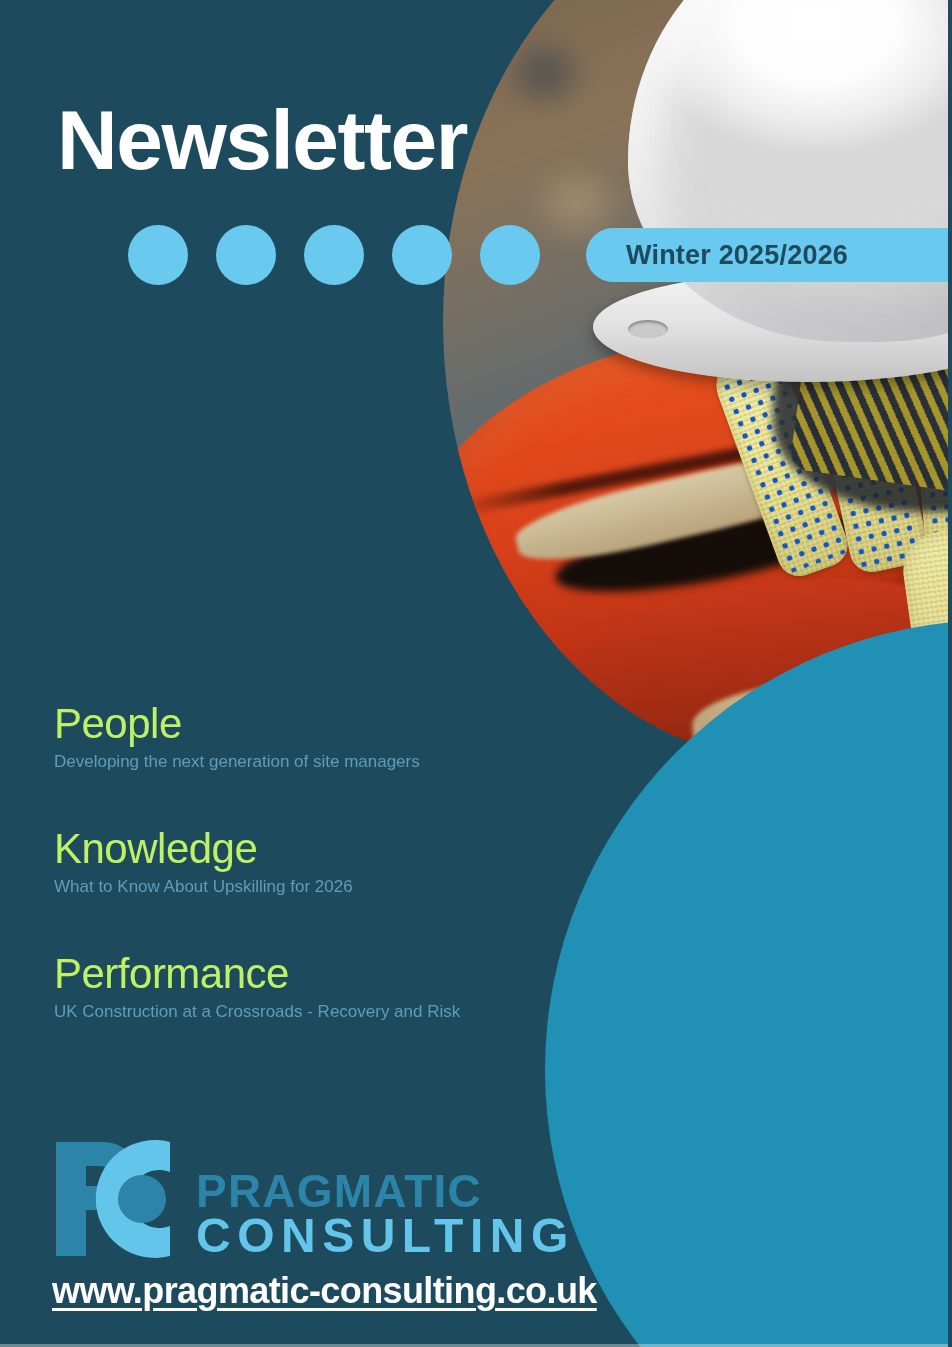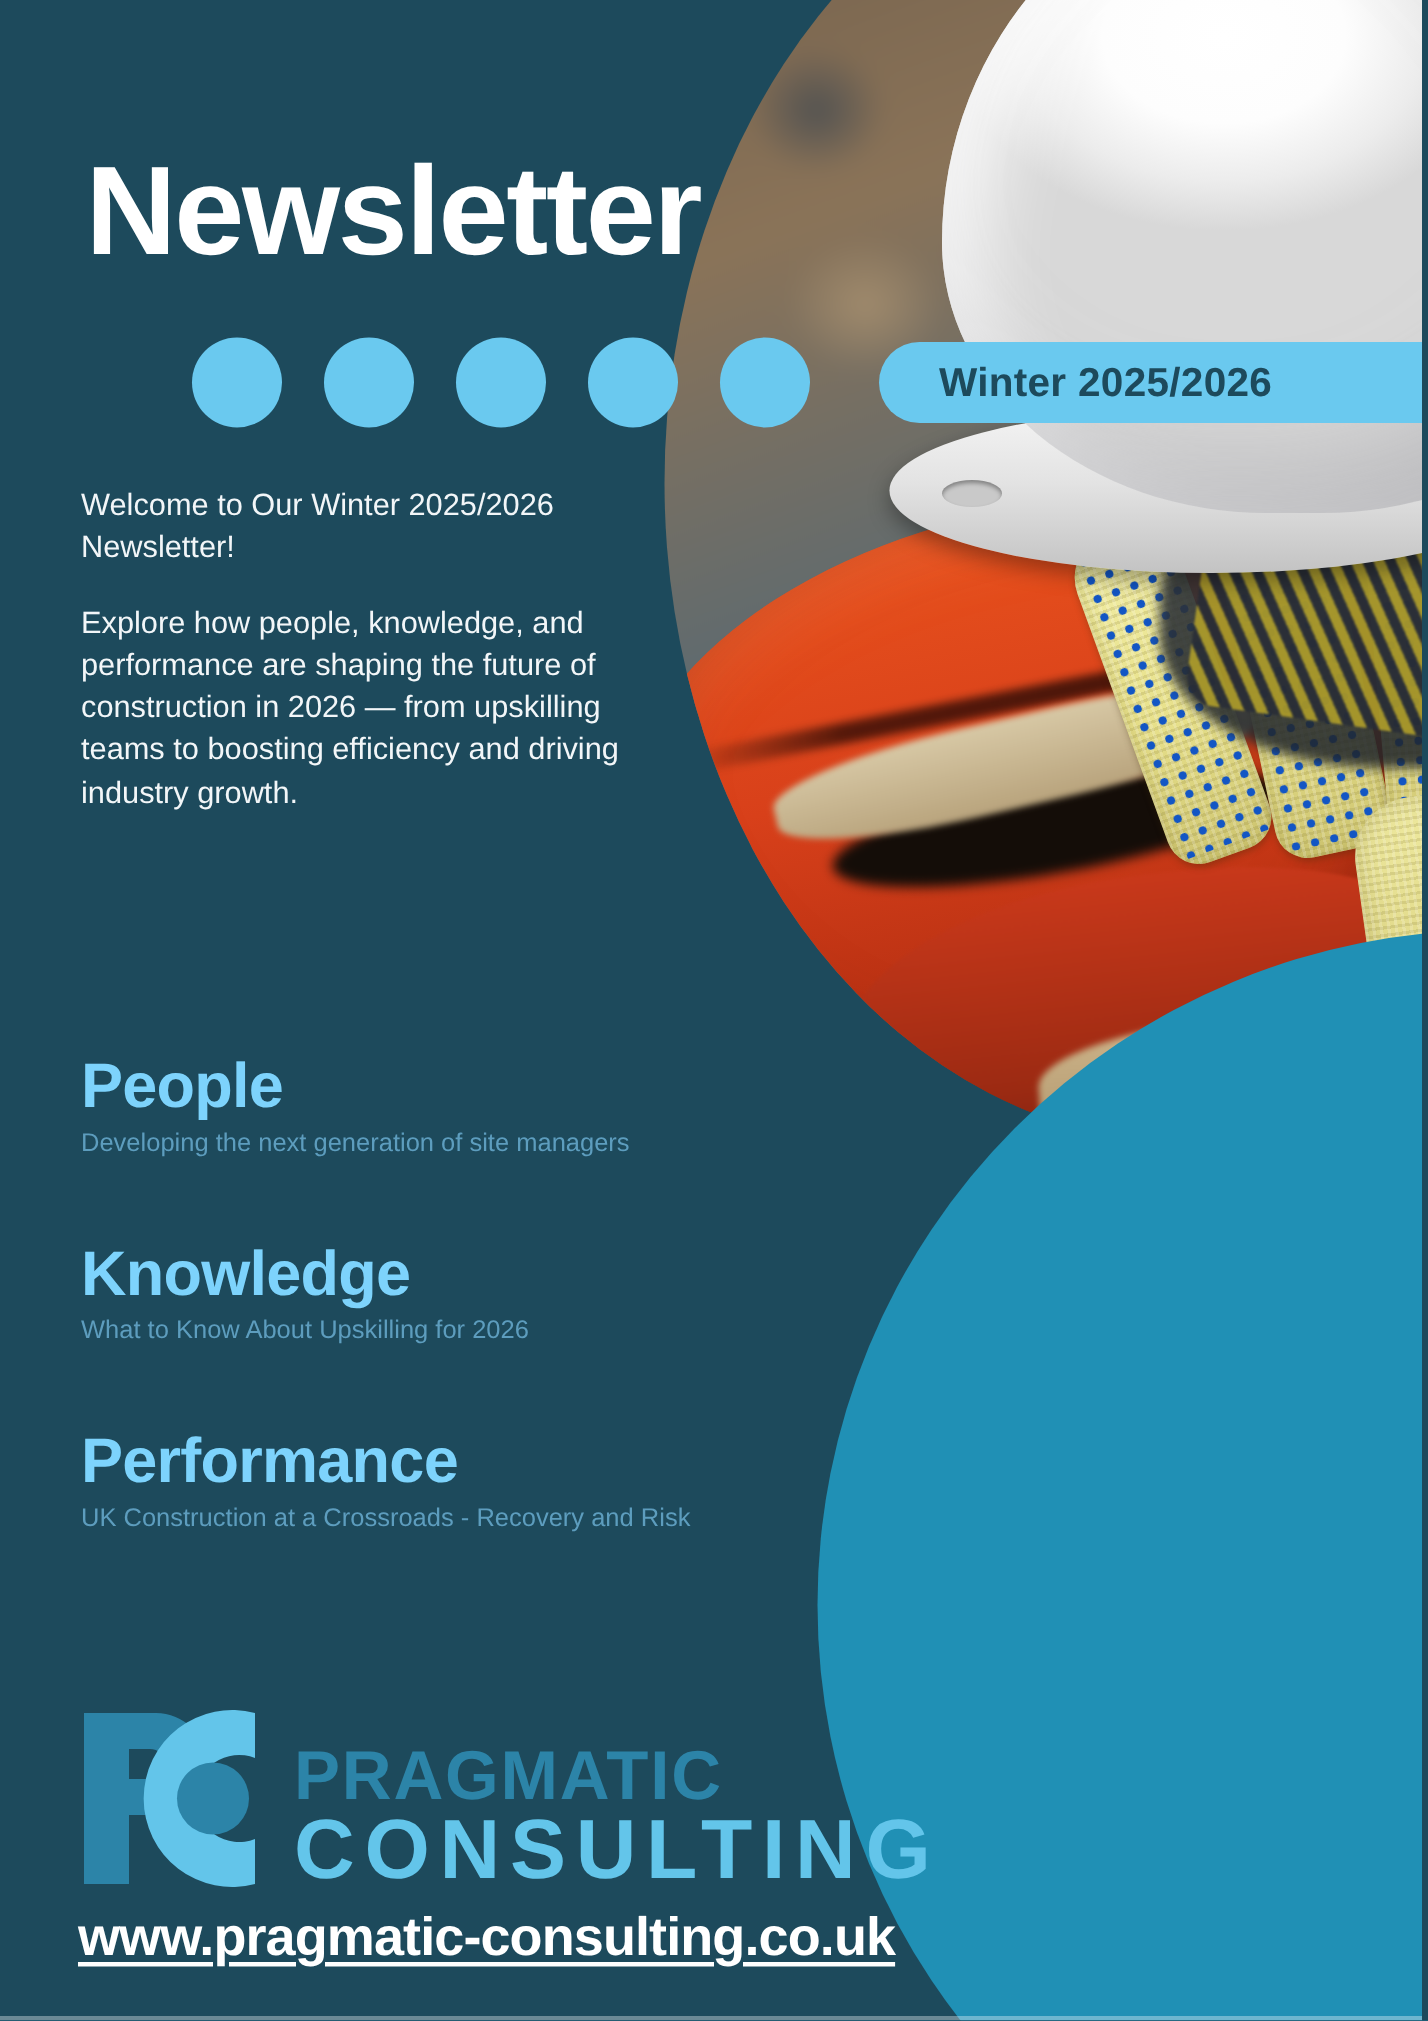--- a/index.html
+++ b/index.html
@@ -256,23 +256,23 @@
   
   .sections {
     position:absolute;
     left:54px; top:700px;
     width:520px;
     z-index:6;
   }
   .section { margin-bottom:52px; }
   .section:last-child { margin-bottom:16px; }
   .section-title {
-    color:#7dd3fc;
+    color:#bef264;
     font-size:42px;
-    font-weight:bold;
+    font-weight:normal;
     letter-spacing:-.5px;
     line-height:1.12;
   }
   .section-sub {
     color:#5d9dbe;
     font-size:17px;
     line-height:1.3;
     margin-top:4px;
   }
 
@@ -288,21 +288,21 @@
   .logo-mark { width:128px; height:122px; display:block; }
   .logo-words { display:flex; flex-direction:column; line-height:.97; }
   .logo-word-1 {
     color:#2c84a8;
     font-size:46px;
     font-weight:bold;
     letter-spacing:1.2px;
   }
   .logo-word-2 {
     color:#63c5ea;
-    font-size:56px;
+    font-size:48px;
     font-weight:bold;
     letter-spacing:6.5px;
   }
 
   
   .url {
     position:absolute;
     left:52px; top:1270px;
     z-index:8;
     color:#ffffff;
@@ -367,24 +367,20 @@
   <div class="dots">
     <span class="dot"></span>
     <span class="dot"></span>
     <span class="dot"></span>
     <span class="dot"></span>
     <span class="dot"></span>
   </div>
 
   <div class="issue-badge">Winter 2025/2026</div>
 
-  <div class="intro">
-    <p>Welcome to Our Winter 2025/2026 Newsletter!</p>
-    <p>Explore how people, knowledge, and performance are shaping the future of construction in 2026 — from upskilling teams to boosting efficiency and driving industry growth.</p>
-  </div>
 
   <div class="sections">
     <div class="section">
       <div class="section-title">People</div>
       <div class="section-sub">Developing the next generation of site managers</div>
     </div>
     <div class="section">
       <div class="section-title">Knowledge</div>
       <div class="section-sub">What to Know About Upskilling for 2026</div>
     </div>

